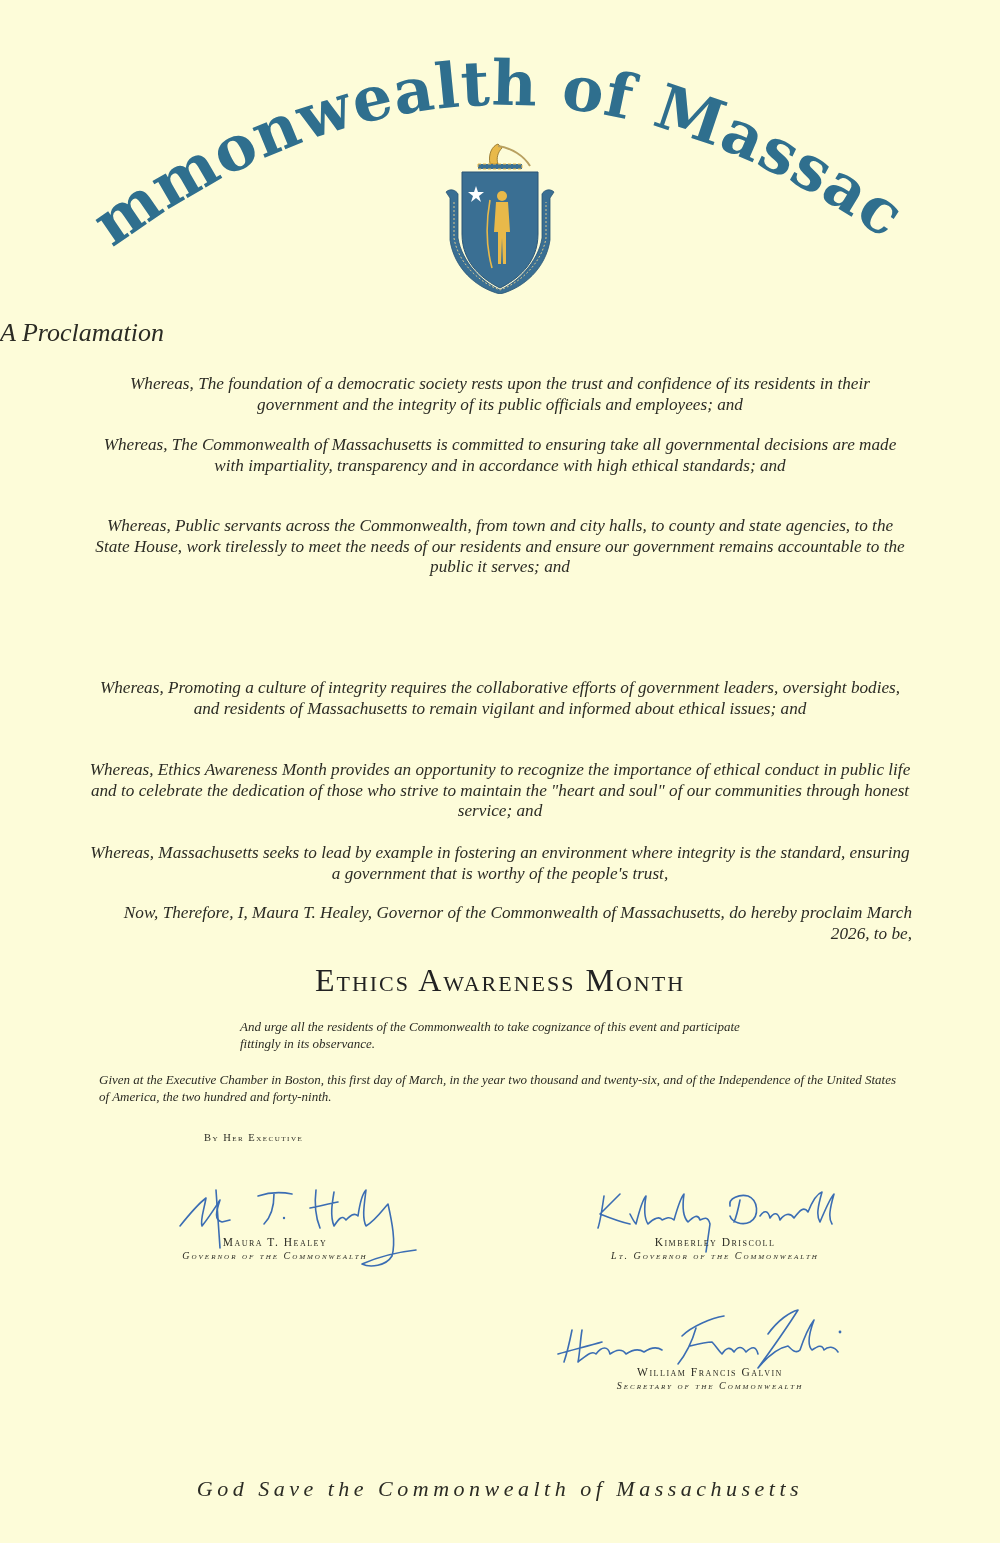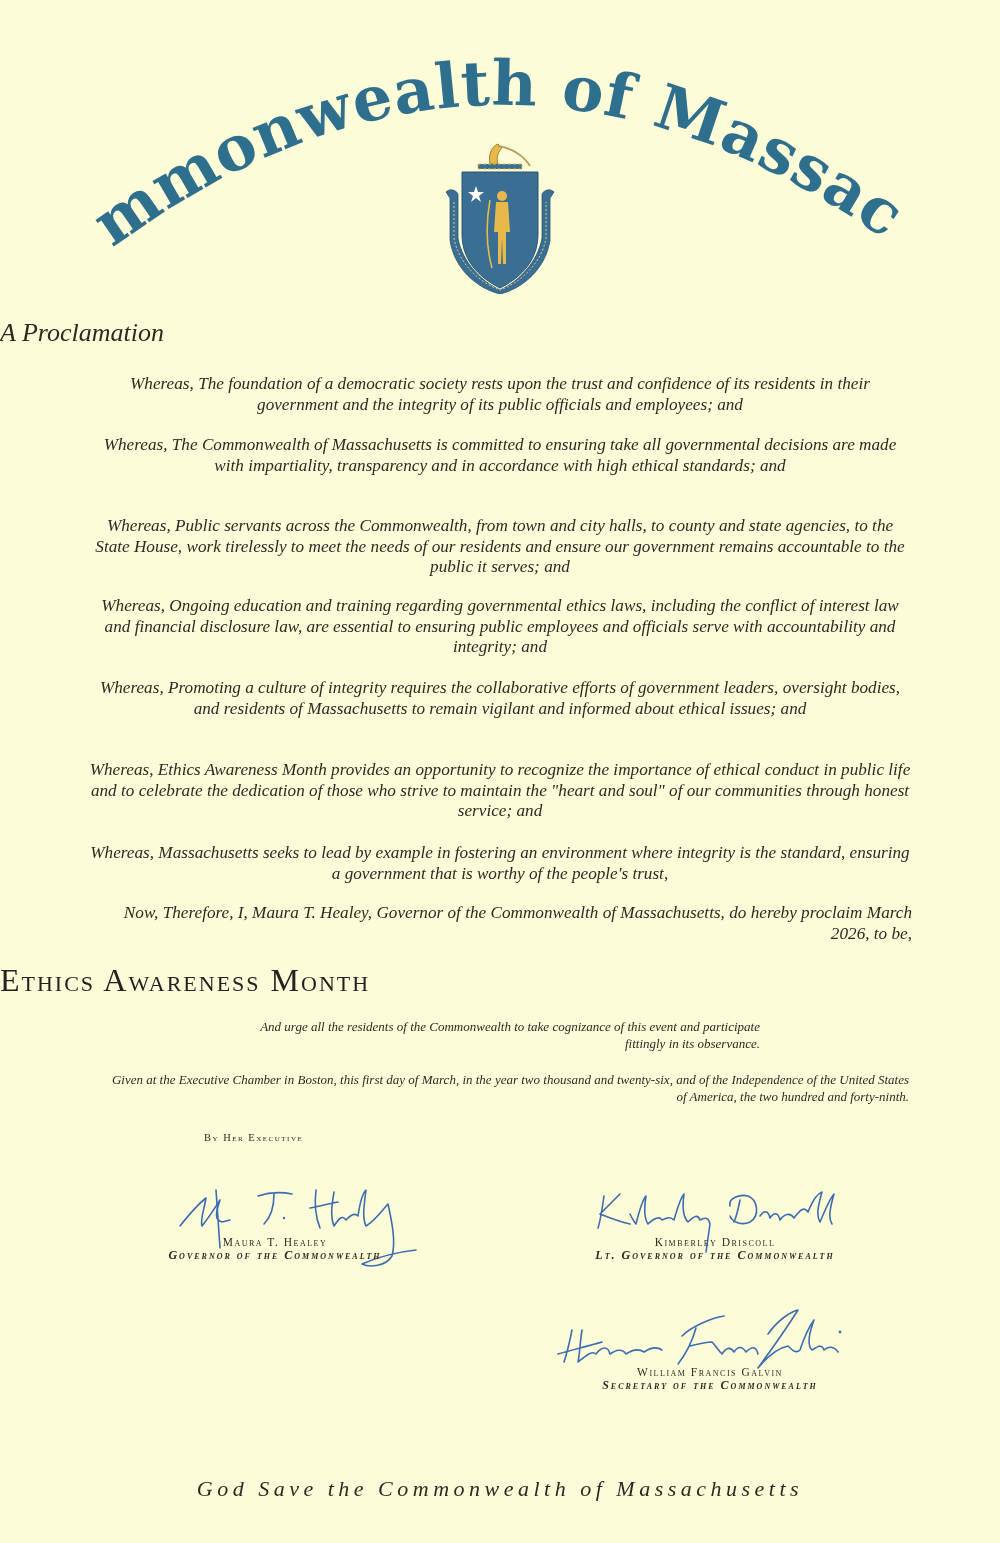--- a/index.html
+++ b/index.html
@@ -52,31 +52,31 @@
       font-style: italic;
       font-size: 17.2px;
       line-height: 20.5px;
       color: #2b2b24;
     }
 
     .proclaim-title {
       position: absolute;
       left: 0; right: 0;
       top: 962px;
-      text-align: left;
+      text-align: center;
       font-size: 32px;
       font-variant: small-caps;
       letter-spacing: 2px;
       color: #222;
     }
 
     .small-para {
       position: absolute;
       left: 100px; width: 800px;
-      text-align: right;
+      text-align: left;
       font-style: italic;
       font-size: 13px;
       line-height: 17px;
       color: #2b2b24;
     }
 
     .by-her {
       position: absolute;
       left: 204px; top: 1132px;
       font-size: 10.5px;
@@ -90,26 +90,25 @@
       text-align: center;
       color: #2b2b24;
     }
     .sig-name {
       font-size: 11.5px;
       font-variant: small-caps;
       letter-spacing: 1.5px;
       line-height: 13px;
     }
     .sig-title {
-      font-size: 12px;
+      font-size: 10px;
       font-style: italic;
       font-variant: small-caps;
       letter-spacing: 2px;
       line-height: 13px;
-      font-weight: bold;
     }
     .signature {
       position: absolute;
       pointer-events: none;
     }
     .signature path {
       fill: none;
       stroke: #3b6db3;
       stroke-width: 1.6;
       stroke-linecap: round;
@@ -158,21 +157,20 @@
 
     <path d="M14 50 C 18 46, 24 48, 26 52 L 26 96 C 30 120, 50 140, 68 148 C 86 140, 106 120, 110 96 L 110 52 C 112 48, 118 46, 122 50 L 118 56 L 118 98 C 114 126, 92 146, 68 152 C 44 146, 22 126, 18 98 L 18 56 Z" fill="#3a6f93" stroke="#2a5575" stroke-width="0.8"></path>
     <path d="M22 60 L 22 96 C 26 120, 46 140, 68 148 C 90 140, 110 120, 114 96 L 114 60" fill="none" stroke="#d8c890" stroke-width="1" stroke-dasharray="2 2"></path>
   </svg>
 
   <div class="title">A Proclamation</div>
 
   <div class="body-para" style="top:374px;">Whereas, The foundation of a democratic society rests upon the trust and confidence of its residents in their government and the integrity of its public officials and employees; and</div>
   <div class="body-para" style="top:435px;">Whereas, The Commonwealth of Massachusetts is committed to ensuring take all governmental decisions are made with impartiality, transparency and in accordance with high ethical standards; and</div>
   <div class="body-para" style="top:516px;">Whereas, Public servants across the Commonwealth, from town and city halls, to county and state agencies, to the State House, work tirelessly to meet the needs of our residents and ensure our government remains accountable to the public it serves; and</div>
-  <div class="body-para" style="top:596px;">Whereas, Ongoing education and training regarding governmental ethics laws, including the conflict of interest law and financial disclosure law, are essential to ensuring public employees and officials serve with accountability and integrity; and</div>
   <div class="body-para" style="top:678px;">Whereas, Promoting a culture of integrity requires the collaborative efforts of government leaders, oversight bodies, and residents of Massachusetts to remain vigilant and informed about ethical issues; and</div>
   <div class="body-para" style="top:760px;">Whereas, Ethics Awareness Month provides an opportunity to recognize the importance of ethical conduct in public life and to celebrate the dedication of those who strive to maintain the "heart and soul" of our communities through honest service; and</div>
   <div class="body-para" style="top:843px;">Whereas, Massachusetts seeks to lead by example in fostering an environment where integrity is the standard, ensuring a government that is worthy of the people's trust,</div>
 
   <div class="body-para" style="top:903px;text-align:right;">Now, Therefore, I, Maura T. Healey, Governor of the Commonwealth of Massachusetts, do hereby proclaim March 2026, to be,</div>
 
   <div class="proclaim-title">Ethics Awareness Month</div>
 
   <div class="small-para" style="top:1018px; left:240px; width:520px;">And urge all the residents of the Commonwealth to take cognizance of this event and participate fittingly in its observance.</div>
   <div class="small-para" style="top:1071px; left:99px; width:810px;">Given at the Executive Chamber in Boston, this first day of March, in the year two thousand and twenty-six, and of the Independence of the United States of America, the two hundred and forty-ninth.</div>

